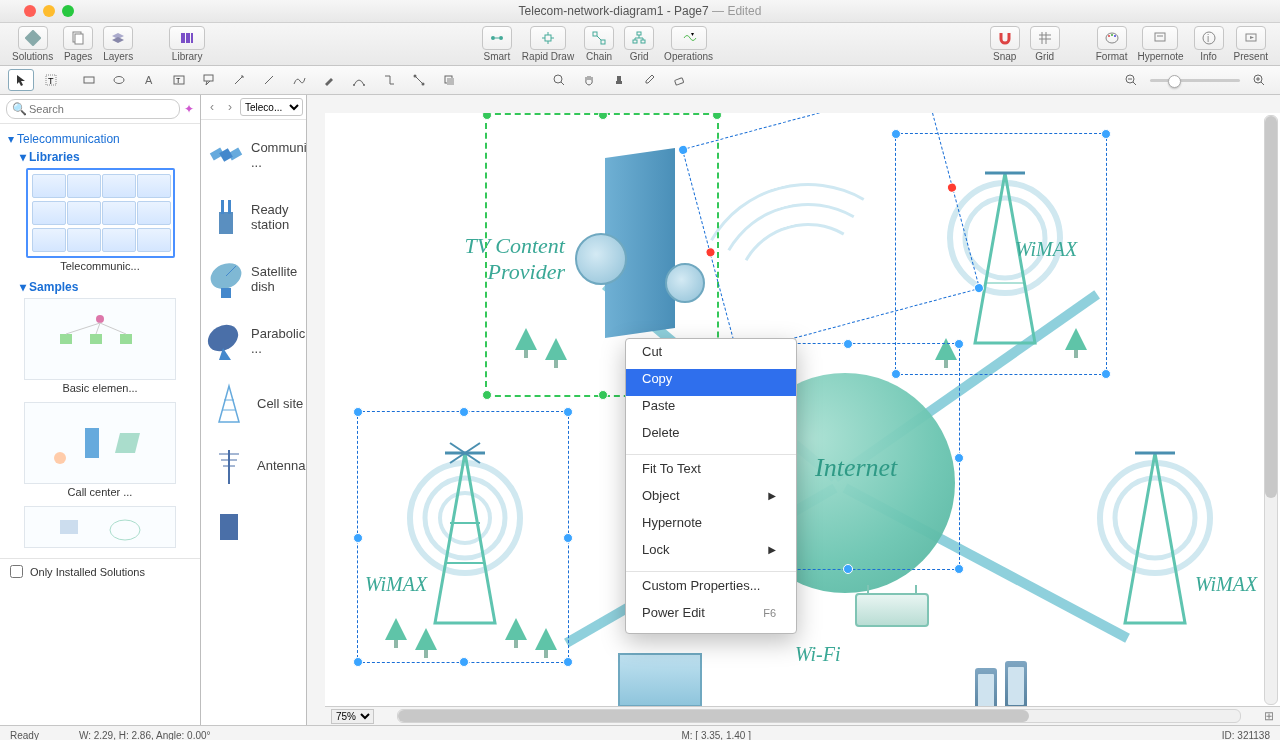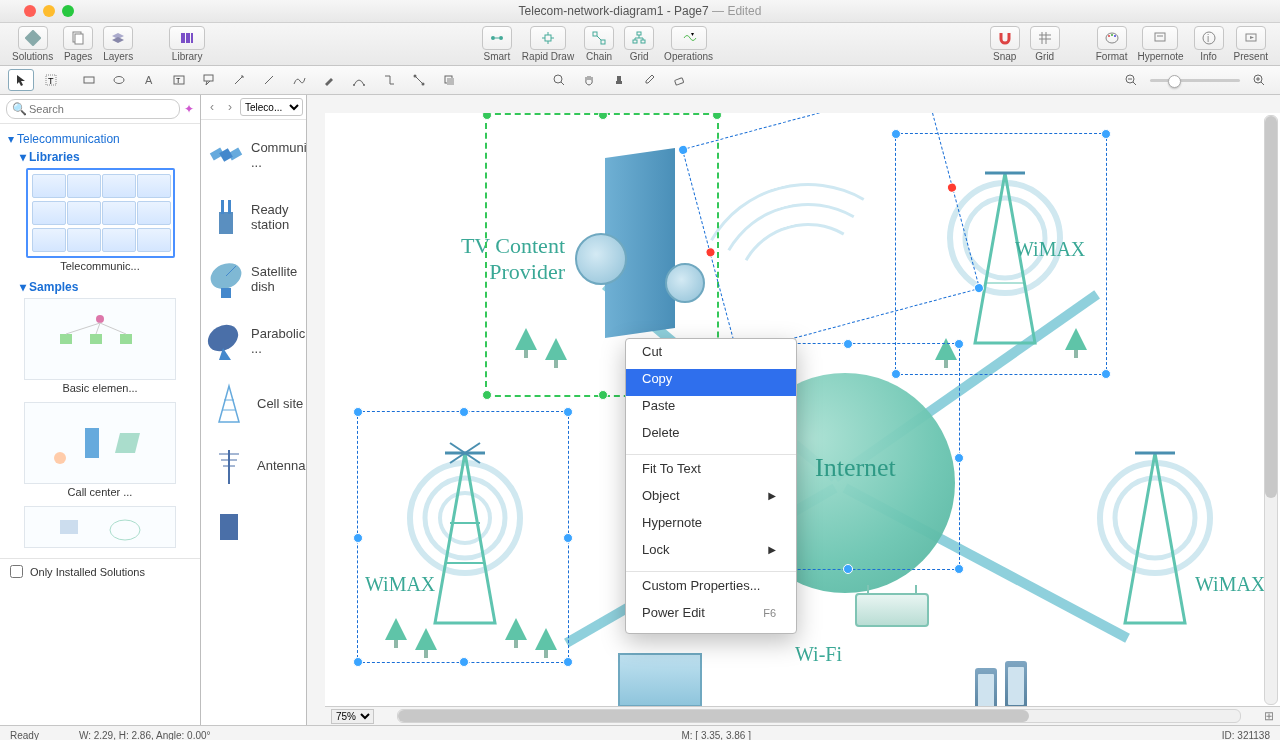--- a/index.html
+++ b/index.html
@@ -39,21 +39,21 @@
 .shapes-head{display:flex;align-items:center;padding:3px;border-bottom:1px solid #e4e4e4;gap:2px}
 .shapes-head select{flex:1;font-size:10px;height:18px;border:1px solid #c6c6c6;border-radius:3px;background:#fff}
 .nav-arr{width:16px;height:16px;display:flex;align-items:center;justify-content:center;color:#888}
 .shapes-list{flex:1;overflow-y:auto;padding:4px 0}
 .shape-item{display:flex;flex-direction:row;align-items:center;padding:4px 0;font-size:13px;color:#444}
 .shape-item .sicon{width:56px;height:54px;display:flex;align-items:center;justify-content:center}
 .canvas-wrap{flex:1;position:relative;background:#fff;overflow:hidden}
 .vruler{position:absolute;left:0;top:0;bottom:0;width:18px;background:#f4f4f4;border-right:1px solid #ccc}
 .hruler{position:absolute;left:18px;right:0;top:0;height:18px;background:#f4f4f4;border-bottom:1px solid #ccc}
 .canvas{position:absolute;left:18px;top:18px;right:0;bottom:18px;background:#fff;overflow:hidden}
-.canvas-label{position:absolute;font-family:Georgia,serif;font-size:22px;color:#3aa896;}
+.canvas-label{position:absolute;font-family:Georgia,serif;font-size:22px;color:#3aa896;font-style:italic}
 .sel{position:absolute;border:1px dashed #1a6fd6}
 .sel .h{position:absolute;width:8px;height:8px;border-radius:50%}
 .sel .h.b{background:#3aa4ff;border:1px solid #fff}
 .sel .h.g{background:#34c759;border:1px solid #fff}
 .sel .h.r{background:#ff3b30;border:1px solid #fff}
 .ctx{position:absolute;background:#fff;border:1px solid #b8b8b8;border-radius:4px;box-shadow:0 8px 24px rgba(0,0,0,.25);padding:3px 0;font-size:13px;min-width:170px}
 .ctx .mi{padding:2px 20px 10px 16px;display:flex;justify-content:space-between;align-items:center}
 .ctx .mi.sel-i{background:#2f6fed;color:#fff}
 .ctx .sep{height:1px;background:#e2e2e2;margin:4px 0}
 .ctx .arrow{font-size:10px}
@@ -730,15 +730,15 @@
           <div class="thumb"></div>
         </div>
       <span style="color:#888">⊞</span>
     </div>
   </div>
 </div>
 
 <div class="status">
   <div class="seg">Ready</div>
   <div class="seg">W: 2.29,  H: 2.86,  Angle: 0.00°</div>
-  <div class="seg" style="flex:1;text-align:center">M: [ 3.35, 3.86 ]</div>
+  <div class="seg" style="flex:1;text-align:center">M: [ 3.35, 1.40 ]</div>
   <div class="seg" style="margin-right:0">ID: 321138</div>
 </div>
 
 </body></html>

